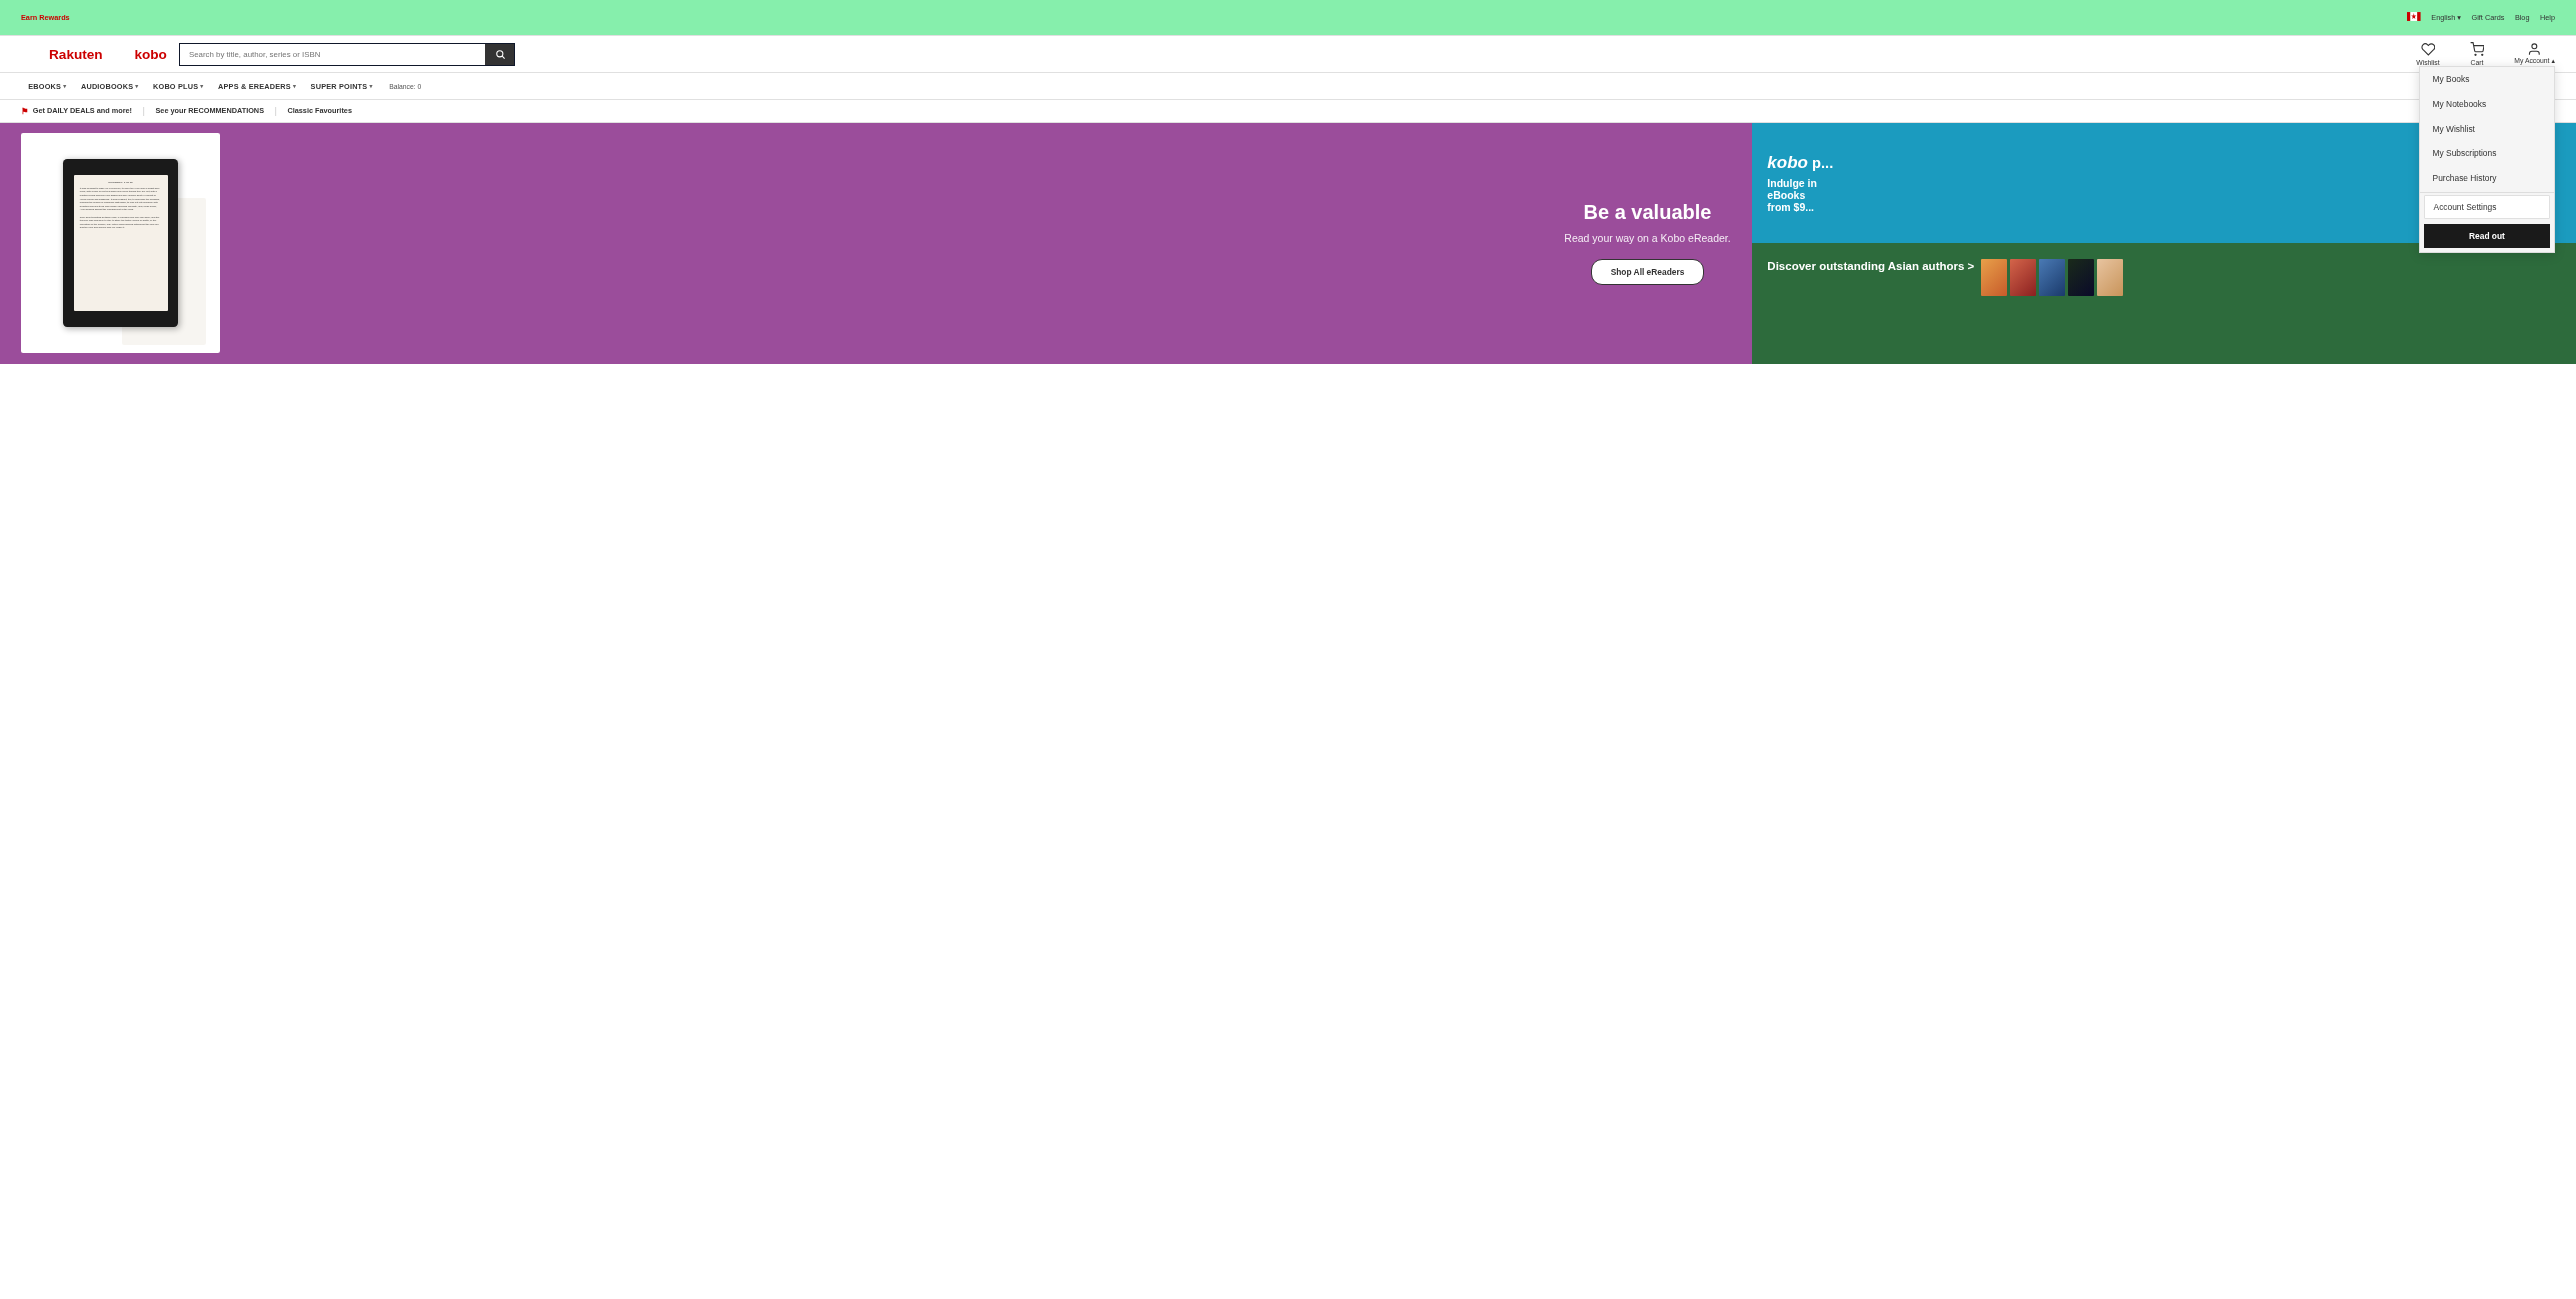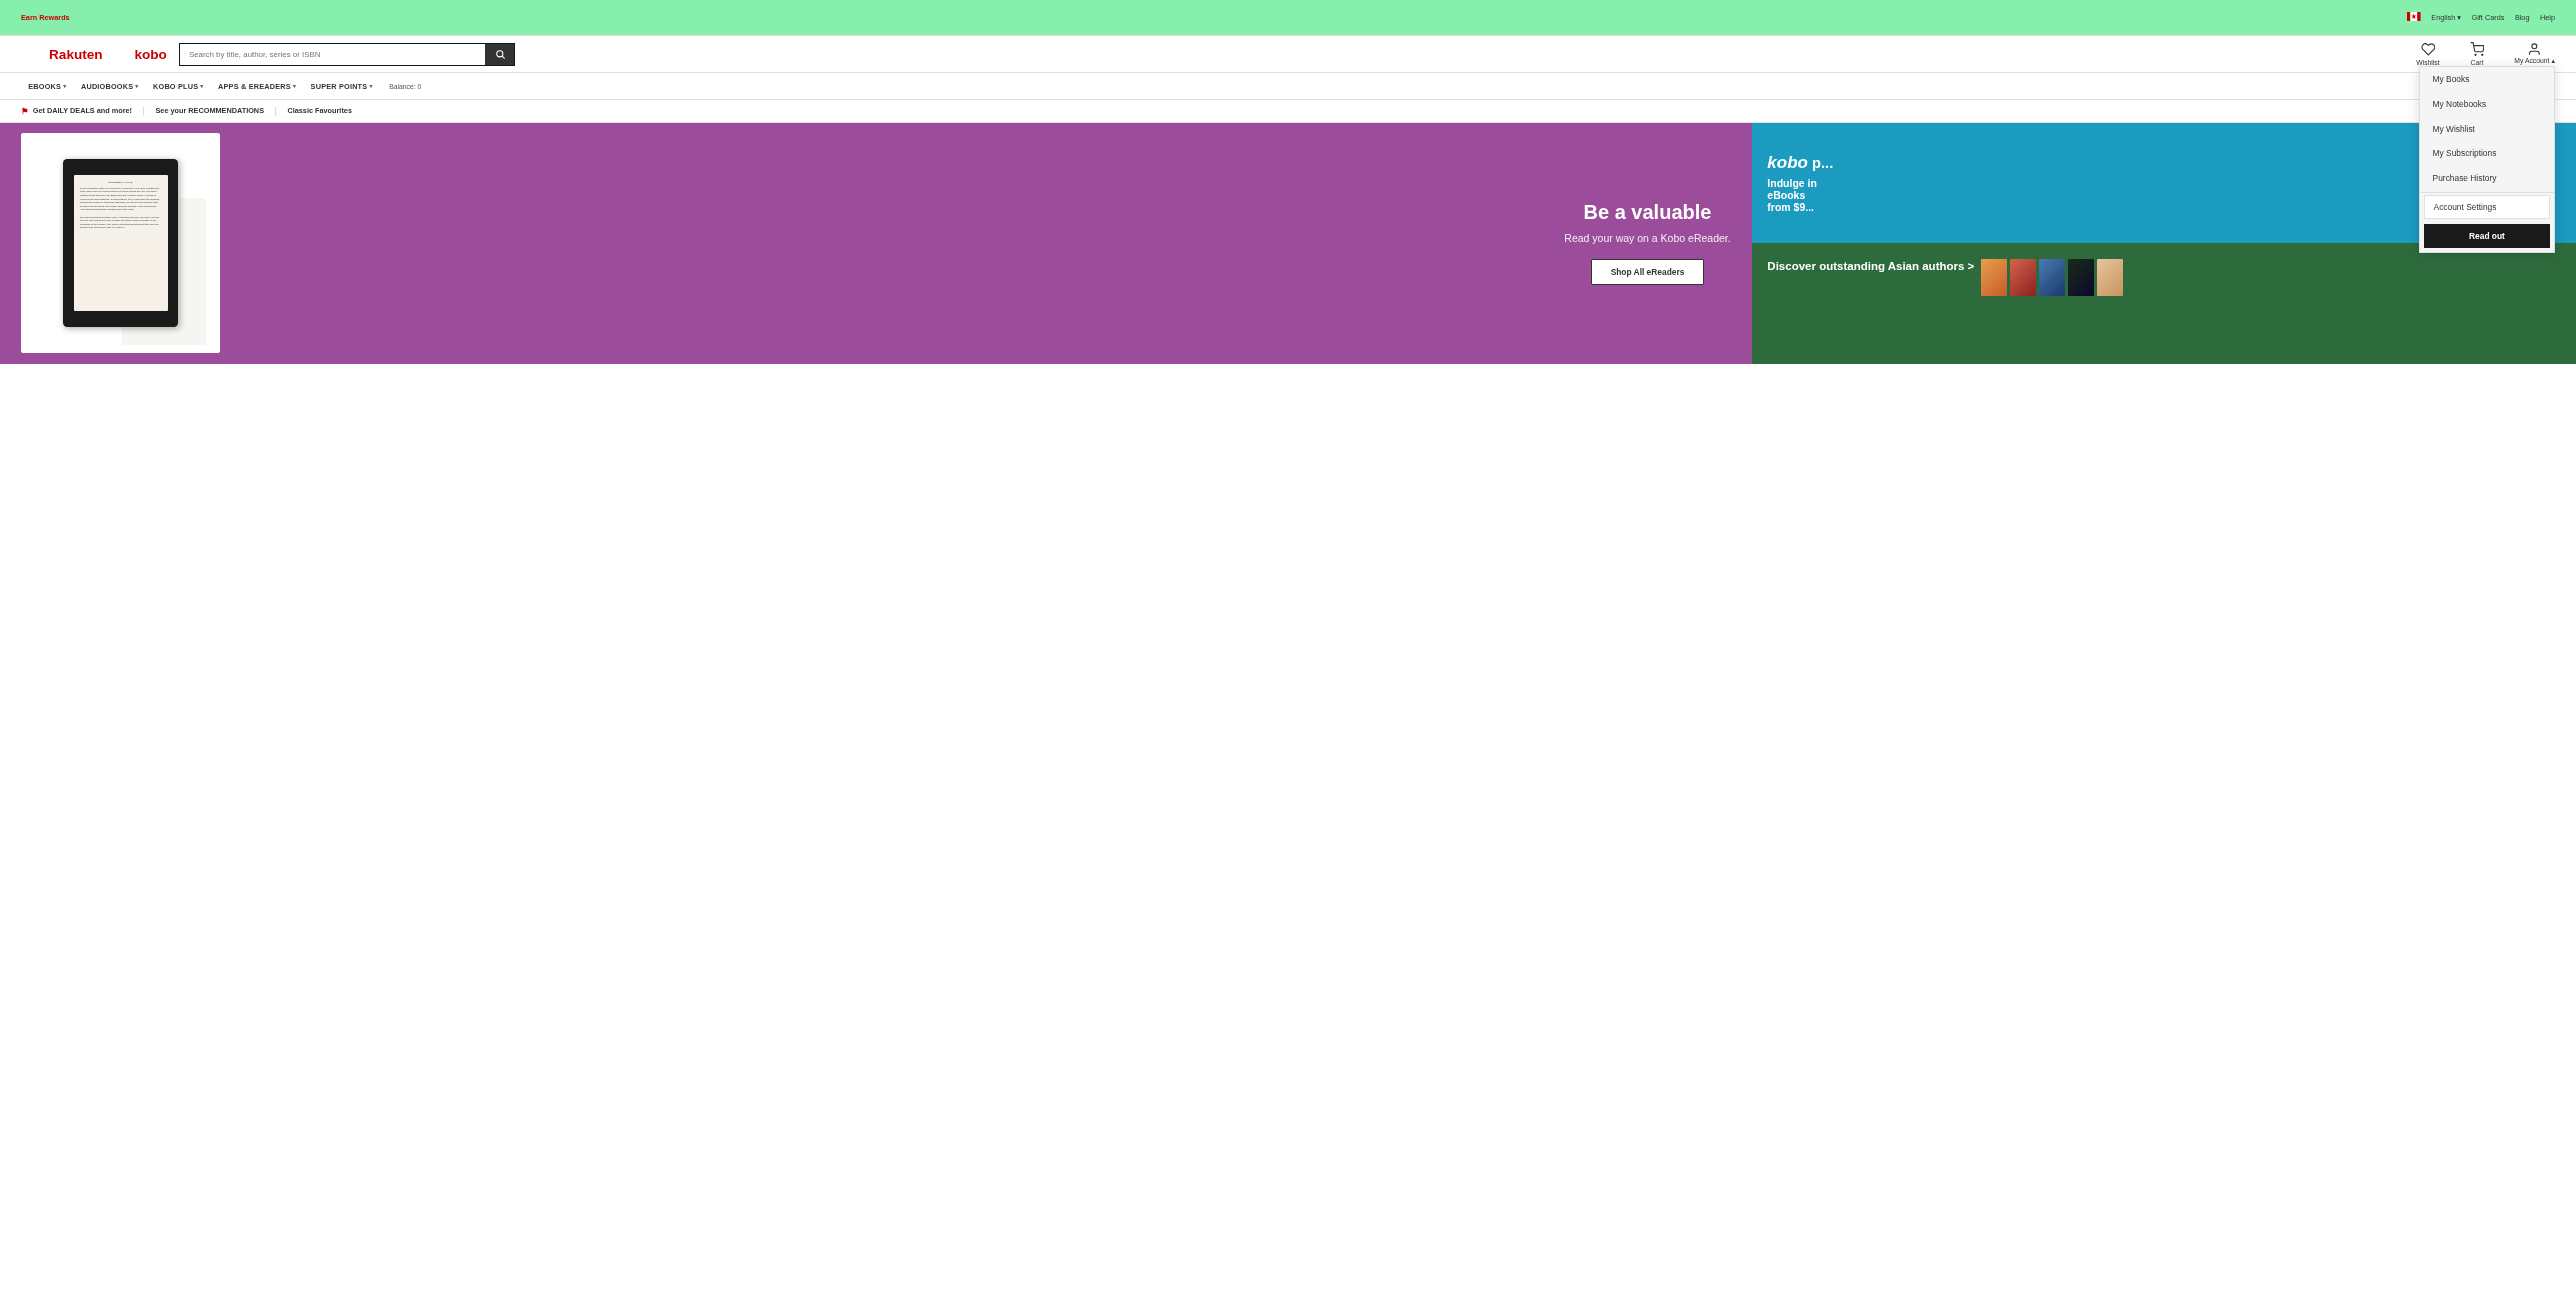--- a/index.html
+++ b/index.html
@@ -103,21 +103,21 @@
     }
     .ereader-screen {
       width: 94px; height: 136px; background: #f5f0e8; border-radius: 1px;
       padding: 6.3px; font-size: 2.6px; line-height: 1.4; color: #333; overflow: hidden;
     }
     .hero-text { text-align: center; color: #fff; }
     .hero-title { font-size: 20px; font-weight: 700; margin-bottom: 8.4px; }
     .hero-subtitle { font-size: 10.5px; margin-bottom: 14.7px; opacity: 0.9; }
     .hero-btn {
       background: #fff; color: #333; border: 1px solid #333;
-      padding: 7.3px 19px; font-size: 8.4px; font-weight: 600; cursor: pointer; border-radius: 1px;
+      padding: 7.3px 19px; font-size: 8.4px; font-weight: 600; cursor: pointer; border-radius: 11px;
     }
 
     .right-panels { flex: 0 0 32%; display: flex; flex-direction: column; }
     .panel-top {
       flex: 1; background: #1b9bbf; padding: 15.7px; color: #fff; display: flex; flex-direction: column; justify-content: center;
     }
     .panel-top h2 { font-size: 12.6px; font-weight: 700; margin-bottom: 4.2px; }
     .panel-top p { font-size: 8.4px; }
     .panel-bottom {
       flex: 1; background: #2d6b3c; padding: 15.7px; color: #fff; display: flex; gap: 6.3px; align-items: flex-start;

